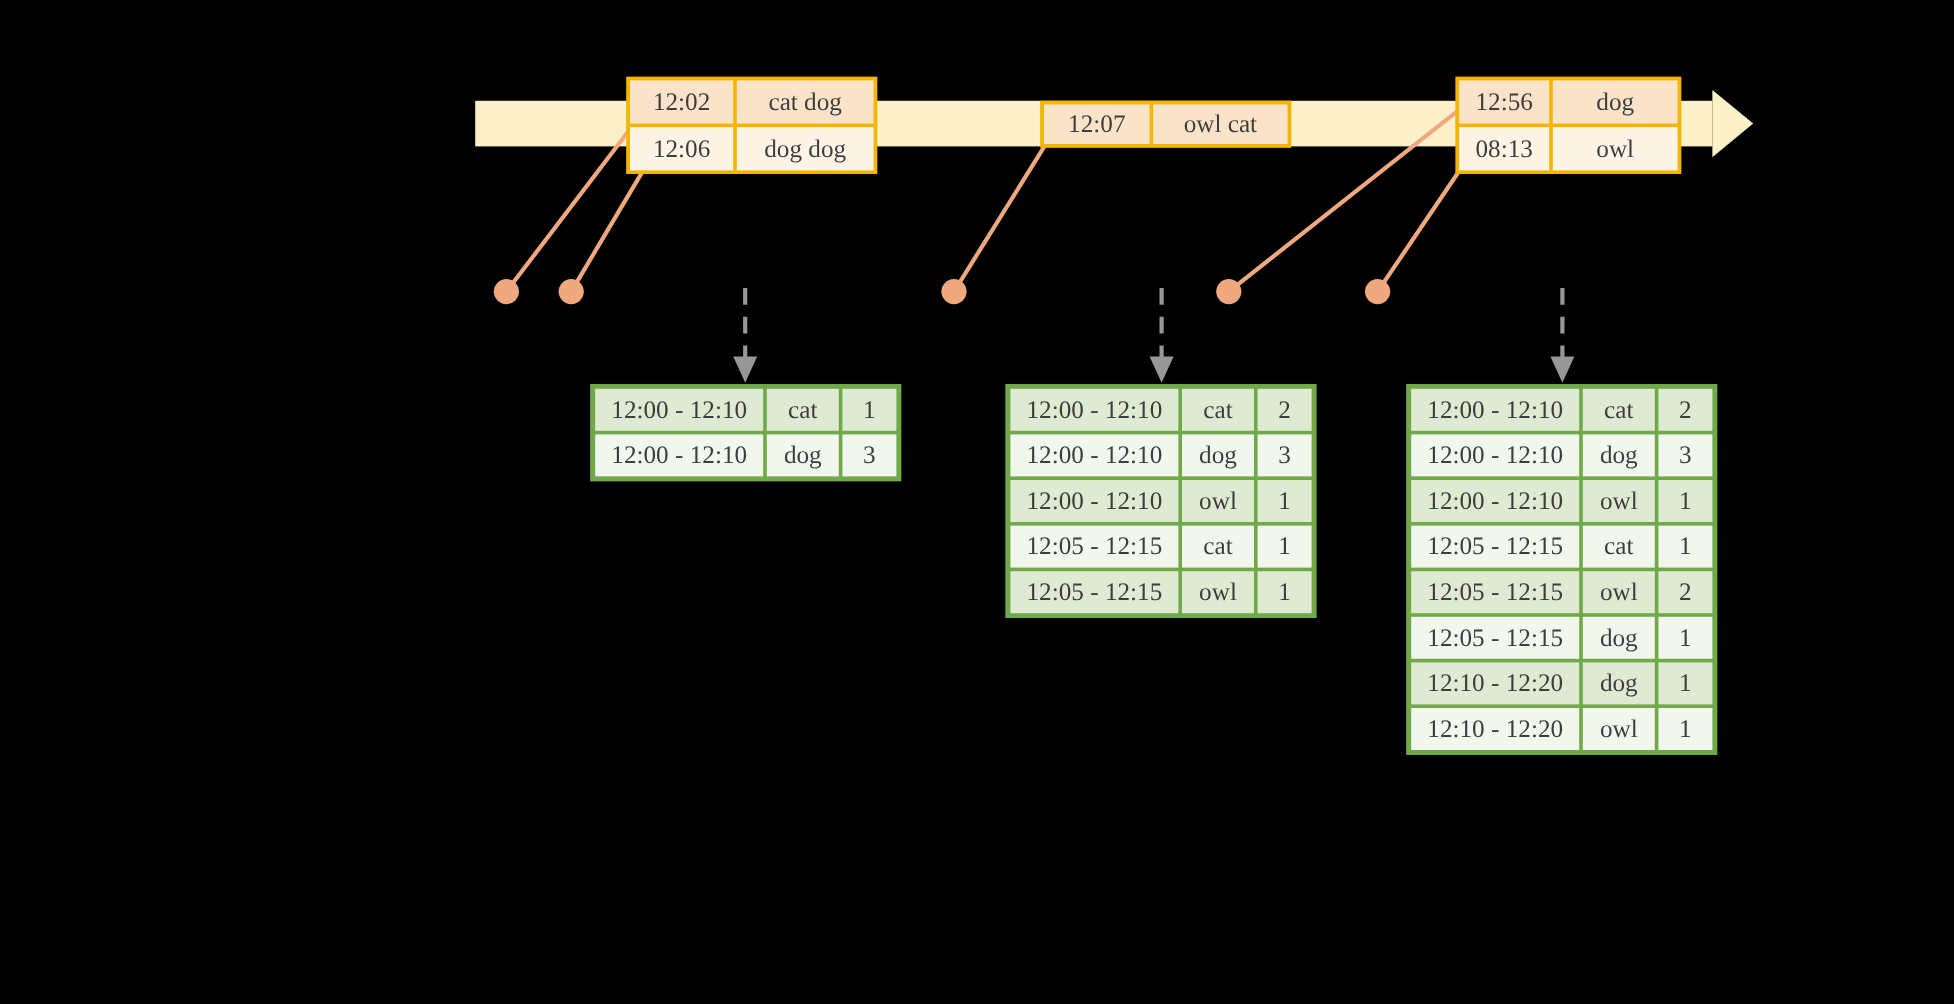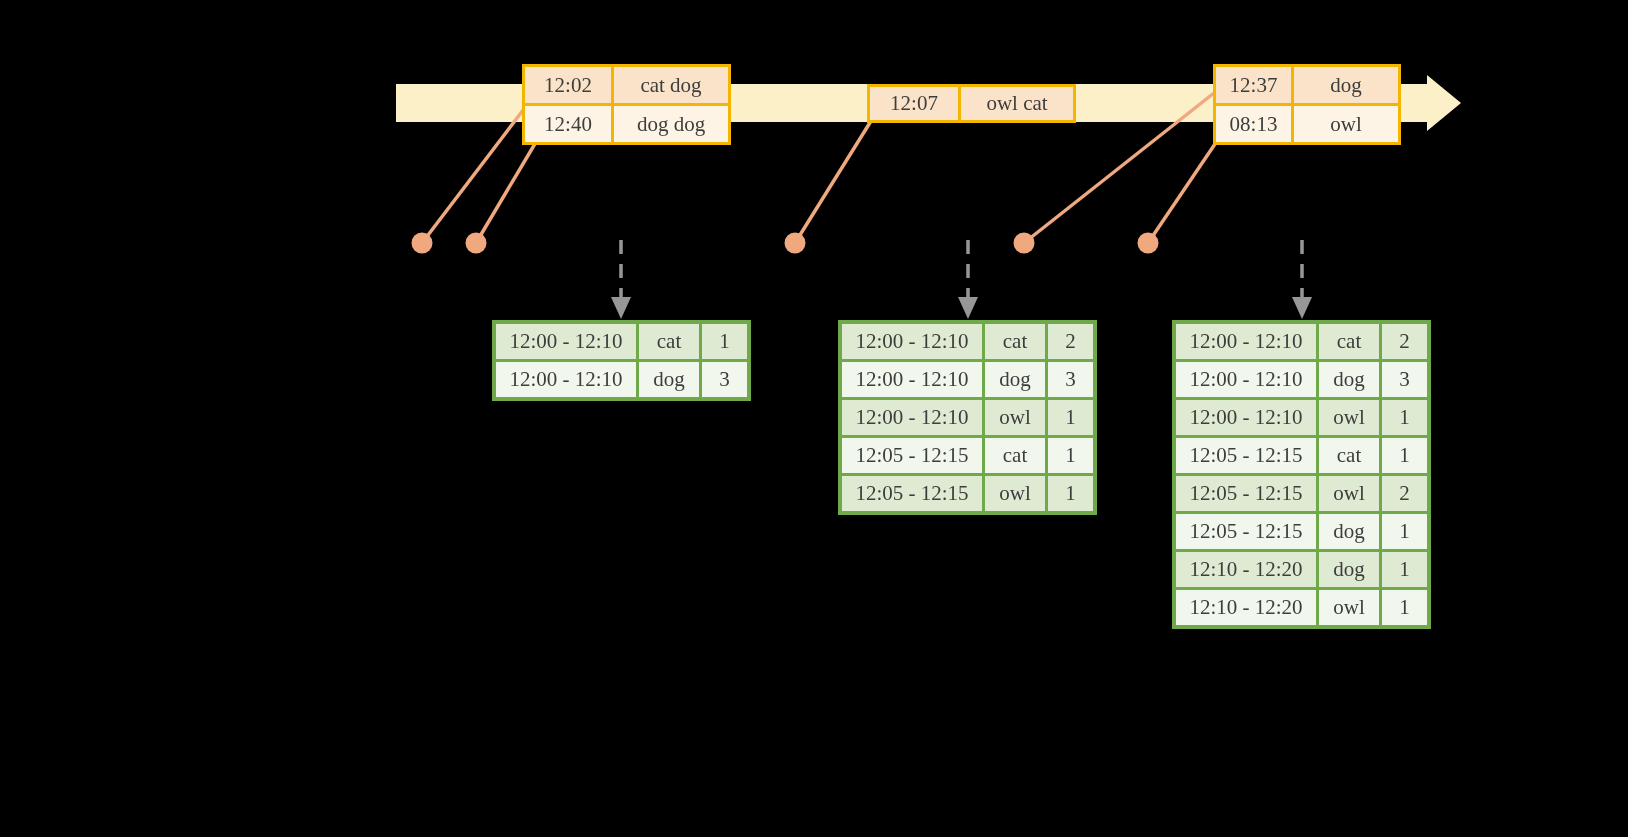--- a/index.html
+++ b/index.html
@@ -60,29 +60,29 @@
       <polygon class="ghead" points="958,297 978,297 968,319" fill="#979797"></polygon>
       <line class="dash" x1="1302" y1="240" x2="1302" y2="298" stroke="#979797" stroke-width="3.5" stroke-dasharray="14 10"></line>
       <polygon class="ghead" points="1292,297 1312,297 1302,319" fill="#979797"></polygon>
     </g>
   </svg>
 
   <div id="event-tables">
       <div class="etable" style="left: 522px; top: 64px; grid-template-columns: 86px 114px; grid-auto-rows: 36px;">
         <div class="cell e-dark">12:02</div>
         <div class="cell e-dark">cat dog</div>
-        <div class="cell e-light">12:40</div>
+        <div class="cell e-light">12:06</div>
         <div class="cell e-light">dog dog</div>
       </div>
       <div class="etable" style="left: 867px; top: 84px; grid-template-columns: 88px 112px; grid-auto-rows: 33px;">
         <div class="cell e-dark">12:07</div>
         <div class="cell e-dark">owl cat</div>
       </div>
       <div class="etable" style="left: 1213px; top: 64px; grid-template-columns: 75px 104px; grid-auto-rows: 36px;">
-        <div class="cell e-dark">12:37</div>
+        <div class="cell e-dark">12:56</div>
         <div class="cell e-dark">dog</div>
         <div class="cell e-light">08:13</div>
         <div class="cell e-light">owl</div>
       </div>
     </div>
   <div id="result-tables">
       <div class="rtable" style="left: 492px; top: 320px; grid-template-columns: 140px 60px 45px; grid-auto-rows: 35px;">
         <div class="cell r-dark">12:00 - 12:10</div>
         <div class="cell r-dark">cat</div>
         <div class="cell r-dark">1</div>

